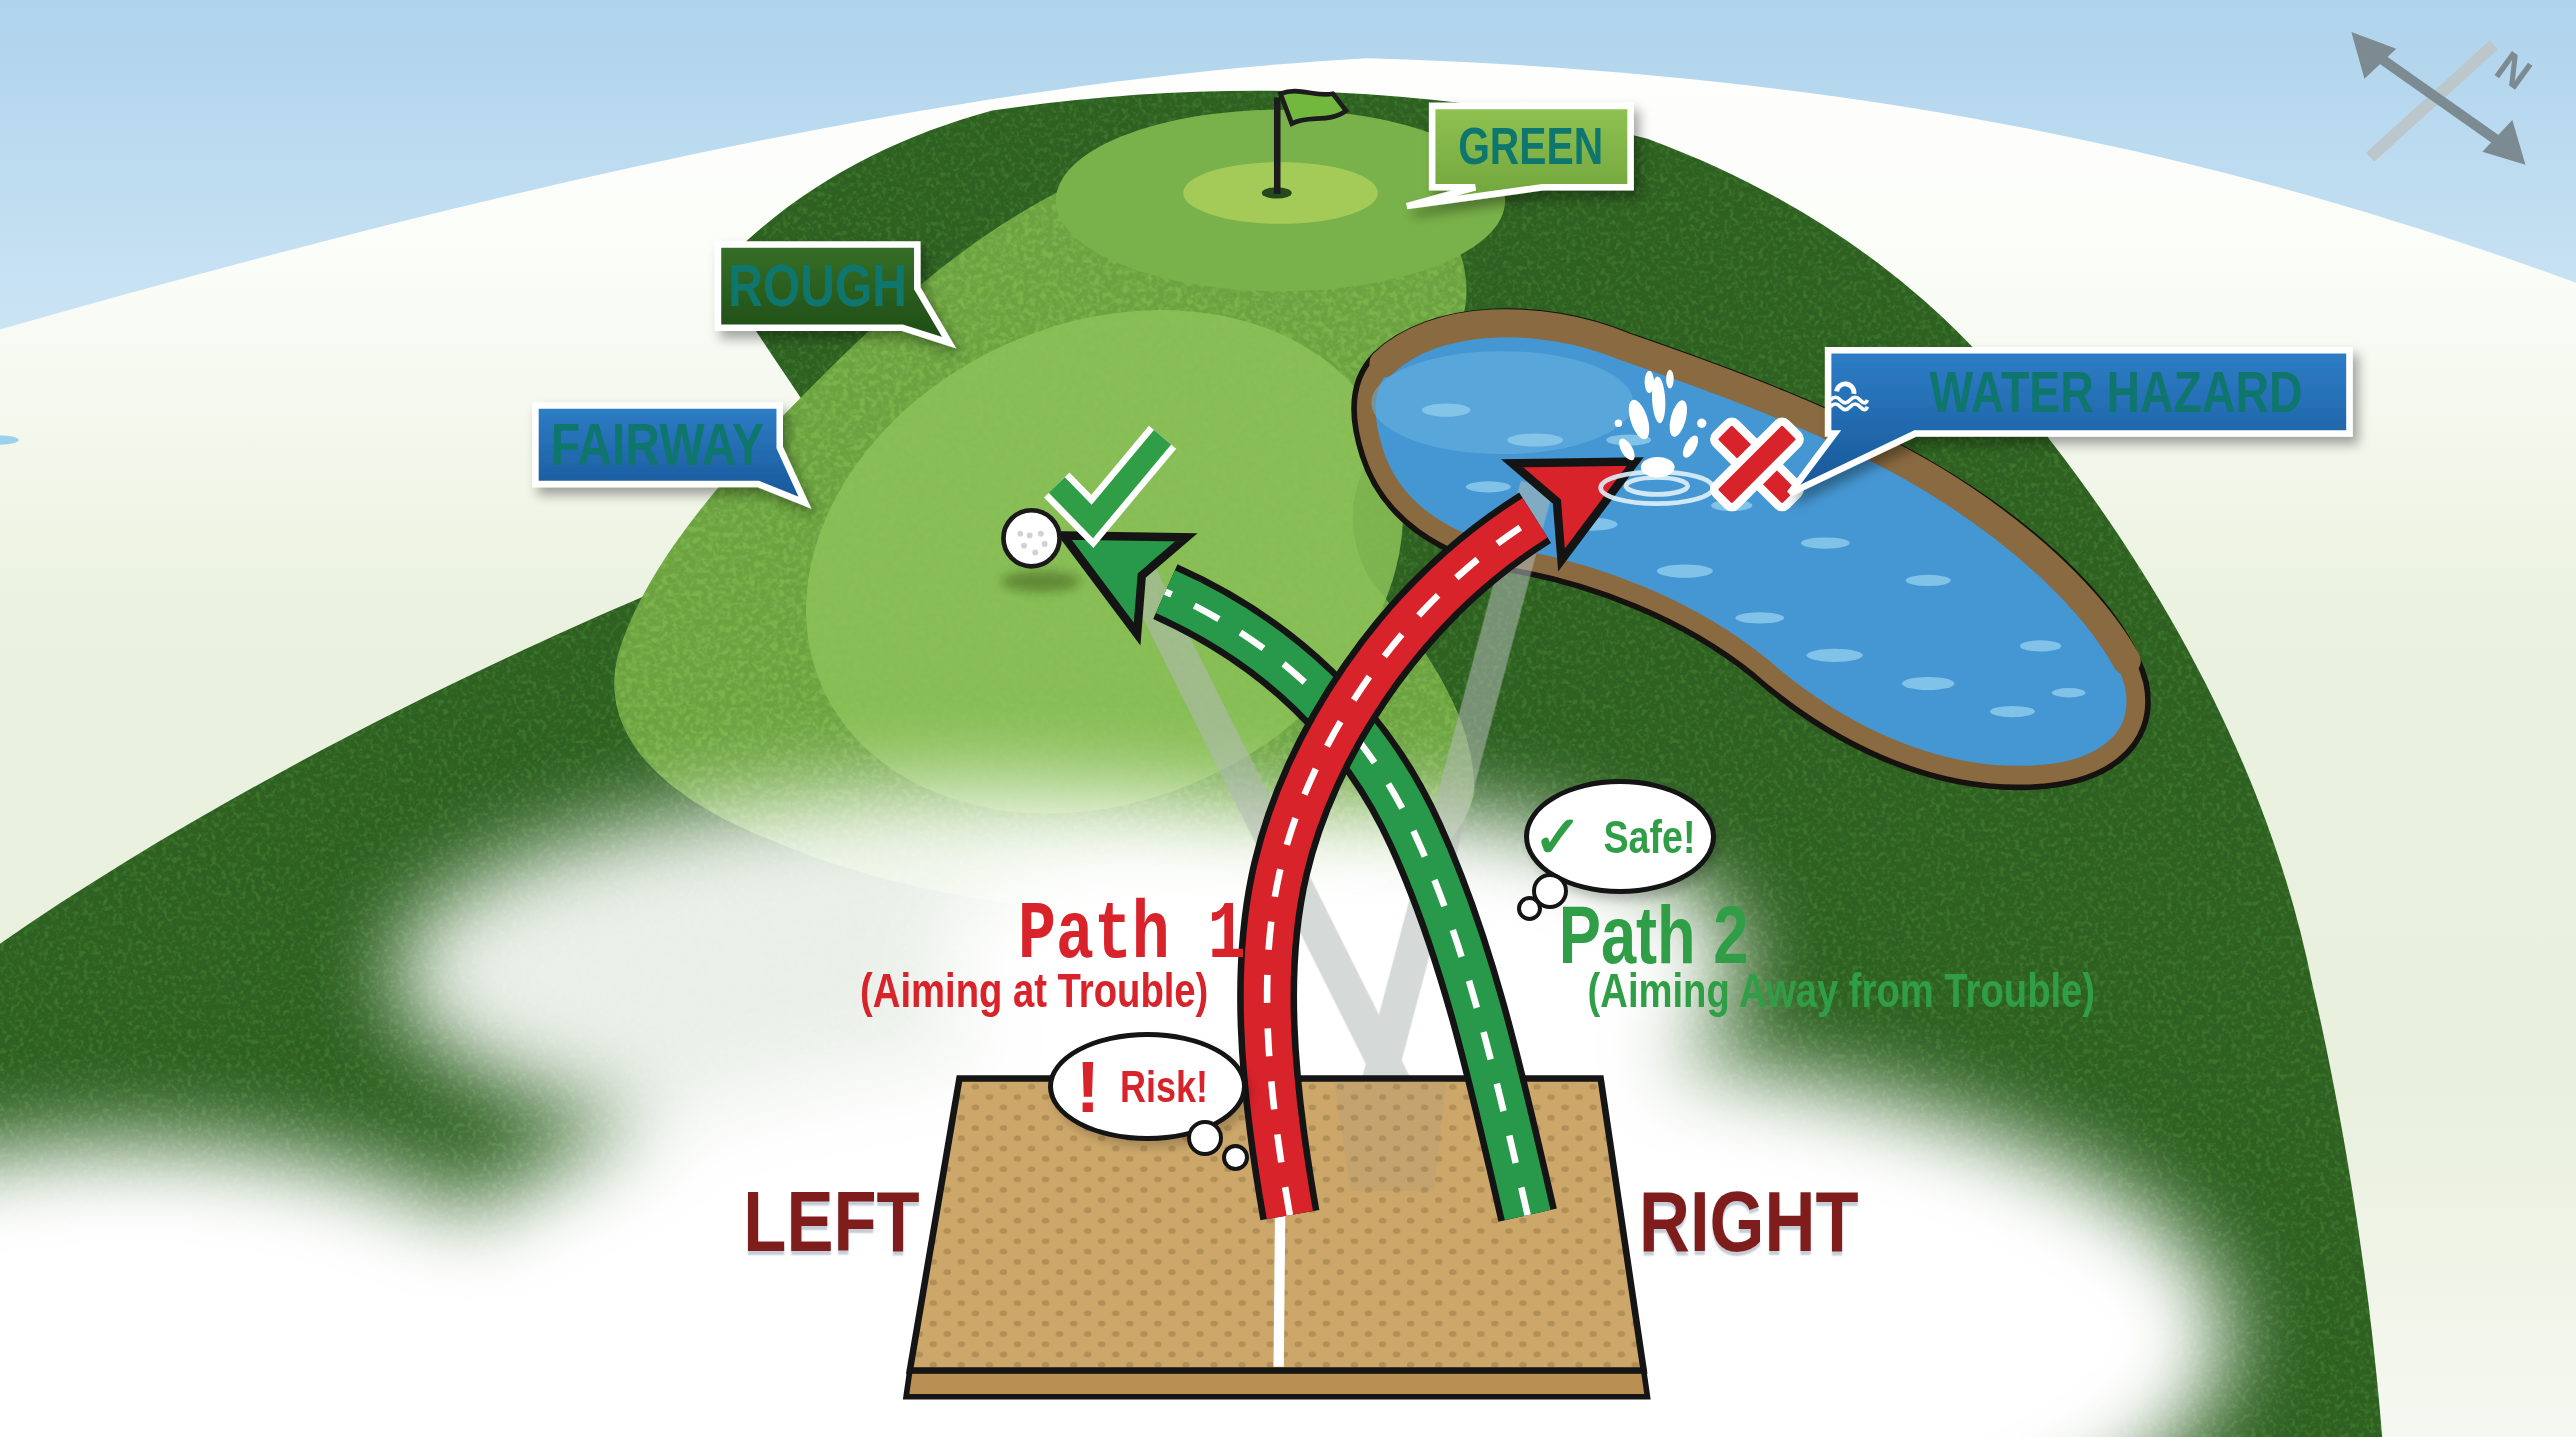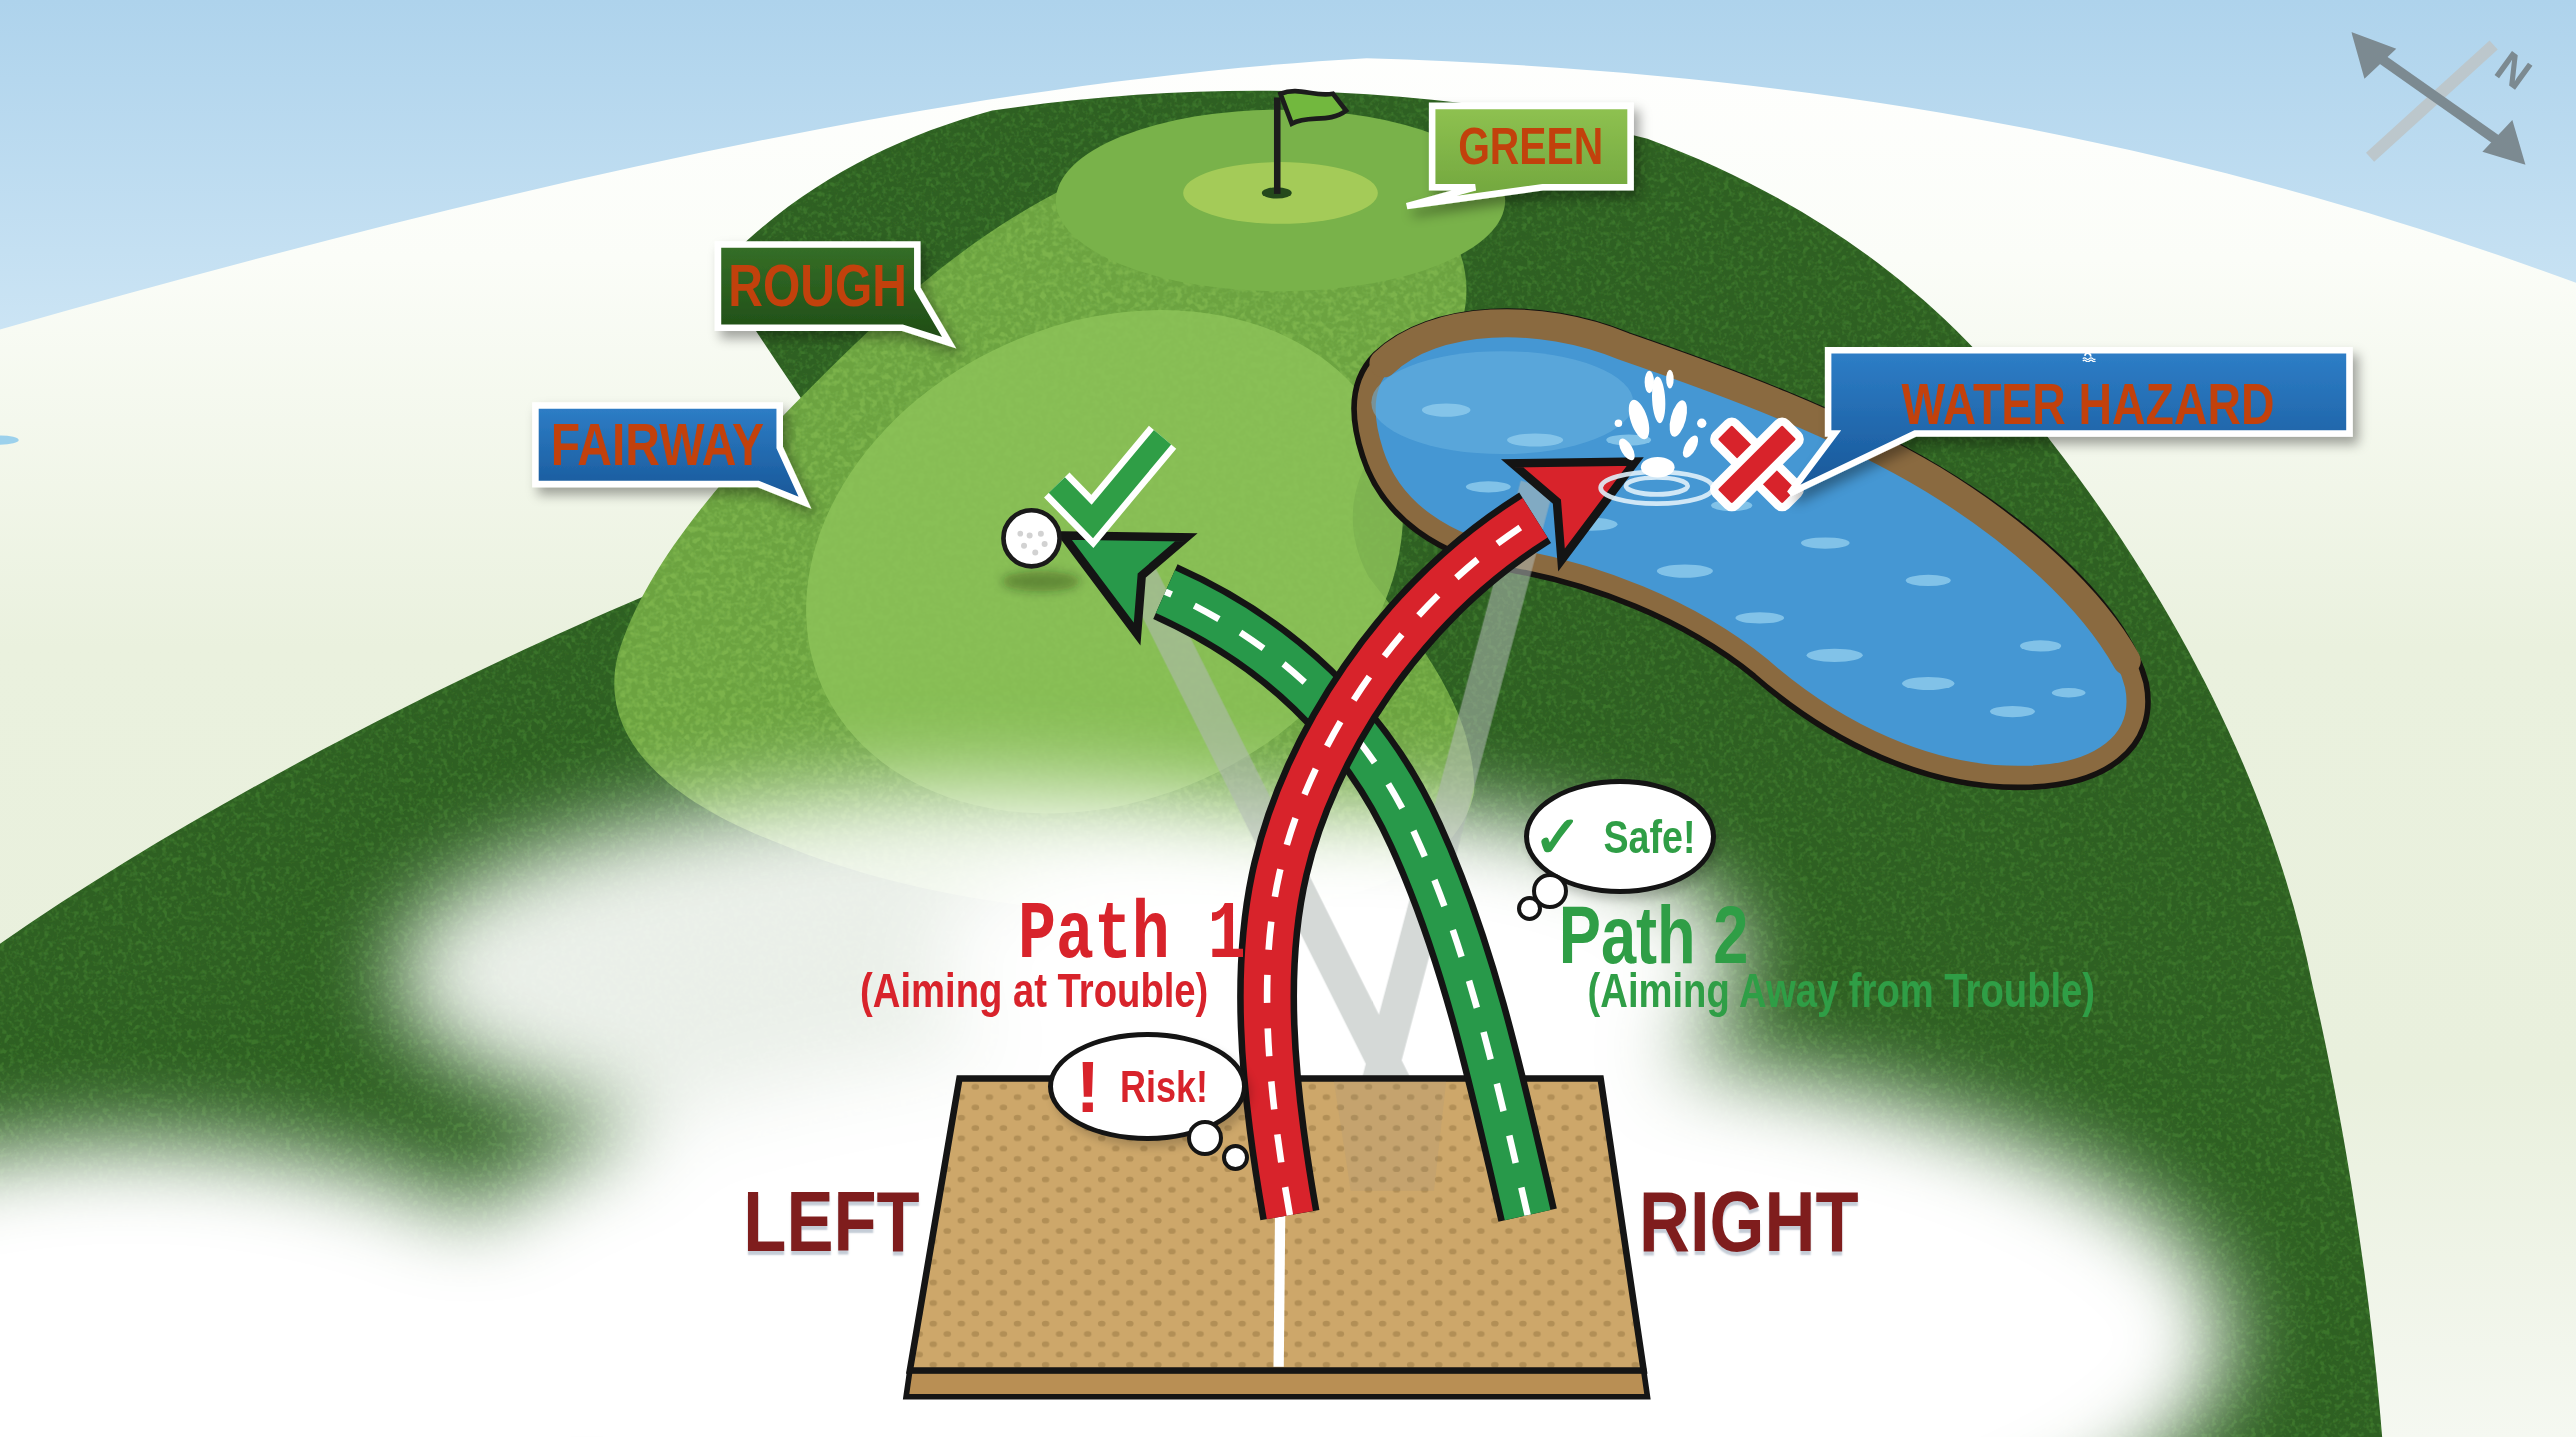--- a/index.html
+++ b/index.html
@@ -2,24 +2,24 @@
 <html style="font-size:15px"><head>
 <meta charset="utf-8">
 <style>
   html,body{margin:0;padding:0;background:#ffffff;}
   .stage{position:relative;width:2576px;height:1438px;overflow:hidden;
          font-family:"Liberation Sans",sans-serif;}
   .stage svg.scene{position:absolute;left:0;top:0;}
   .overlay{position:absolute;display:flex;align-items:center;justify-content:center;
            line-height:1;white-space:nowrap;}
   .cond{display:inline-block;transform:scaleX(0.8);transform-origin:center;white-space:nowrap;}
-  .badge-text{color:#c2410c;font-weight:bold;}
+  .badge-text{color:#0f766e;font-weight:bold;}
   .badge-text-rough,.badge-text-fairway{font-size:60px;}
   .badge-text-green{font-size:51px;}
-  .badge-text-water{font-size:58px;gap:13px;flex-direction:column;}
+  .badge-text-water{font-size:58px;gap:13px;}
   .path-title{font-weight:bold;font-size:81px;}
   .path-sub{font-weight:bold;font-size:49px;}
   .red-text{color:#d8232b;}
   .green-text{color:#2f9e46;}
   .dir-label{font-weight:bold;font-size:86px;color:#7f1d1d;text-shadow:0 3.7px 1.9px rgba(20,50,90,.25);}
   .bubble{position:absolute;background:#ffffff;border:5.6px solid #141414;border-radius:50%;
           display:flex;align-items:center;justify-content:center;gap:9.4px;
           box-shadow:4.7px 6.6px 8.4px rgba(0,0,0,.18);}
   .bubble .mark{font-weight:bold;line-height:1;}
   .bubble .btext{font-weight:bold;line-height:1;}

